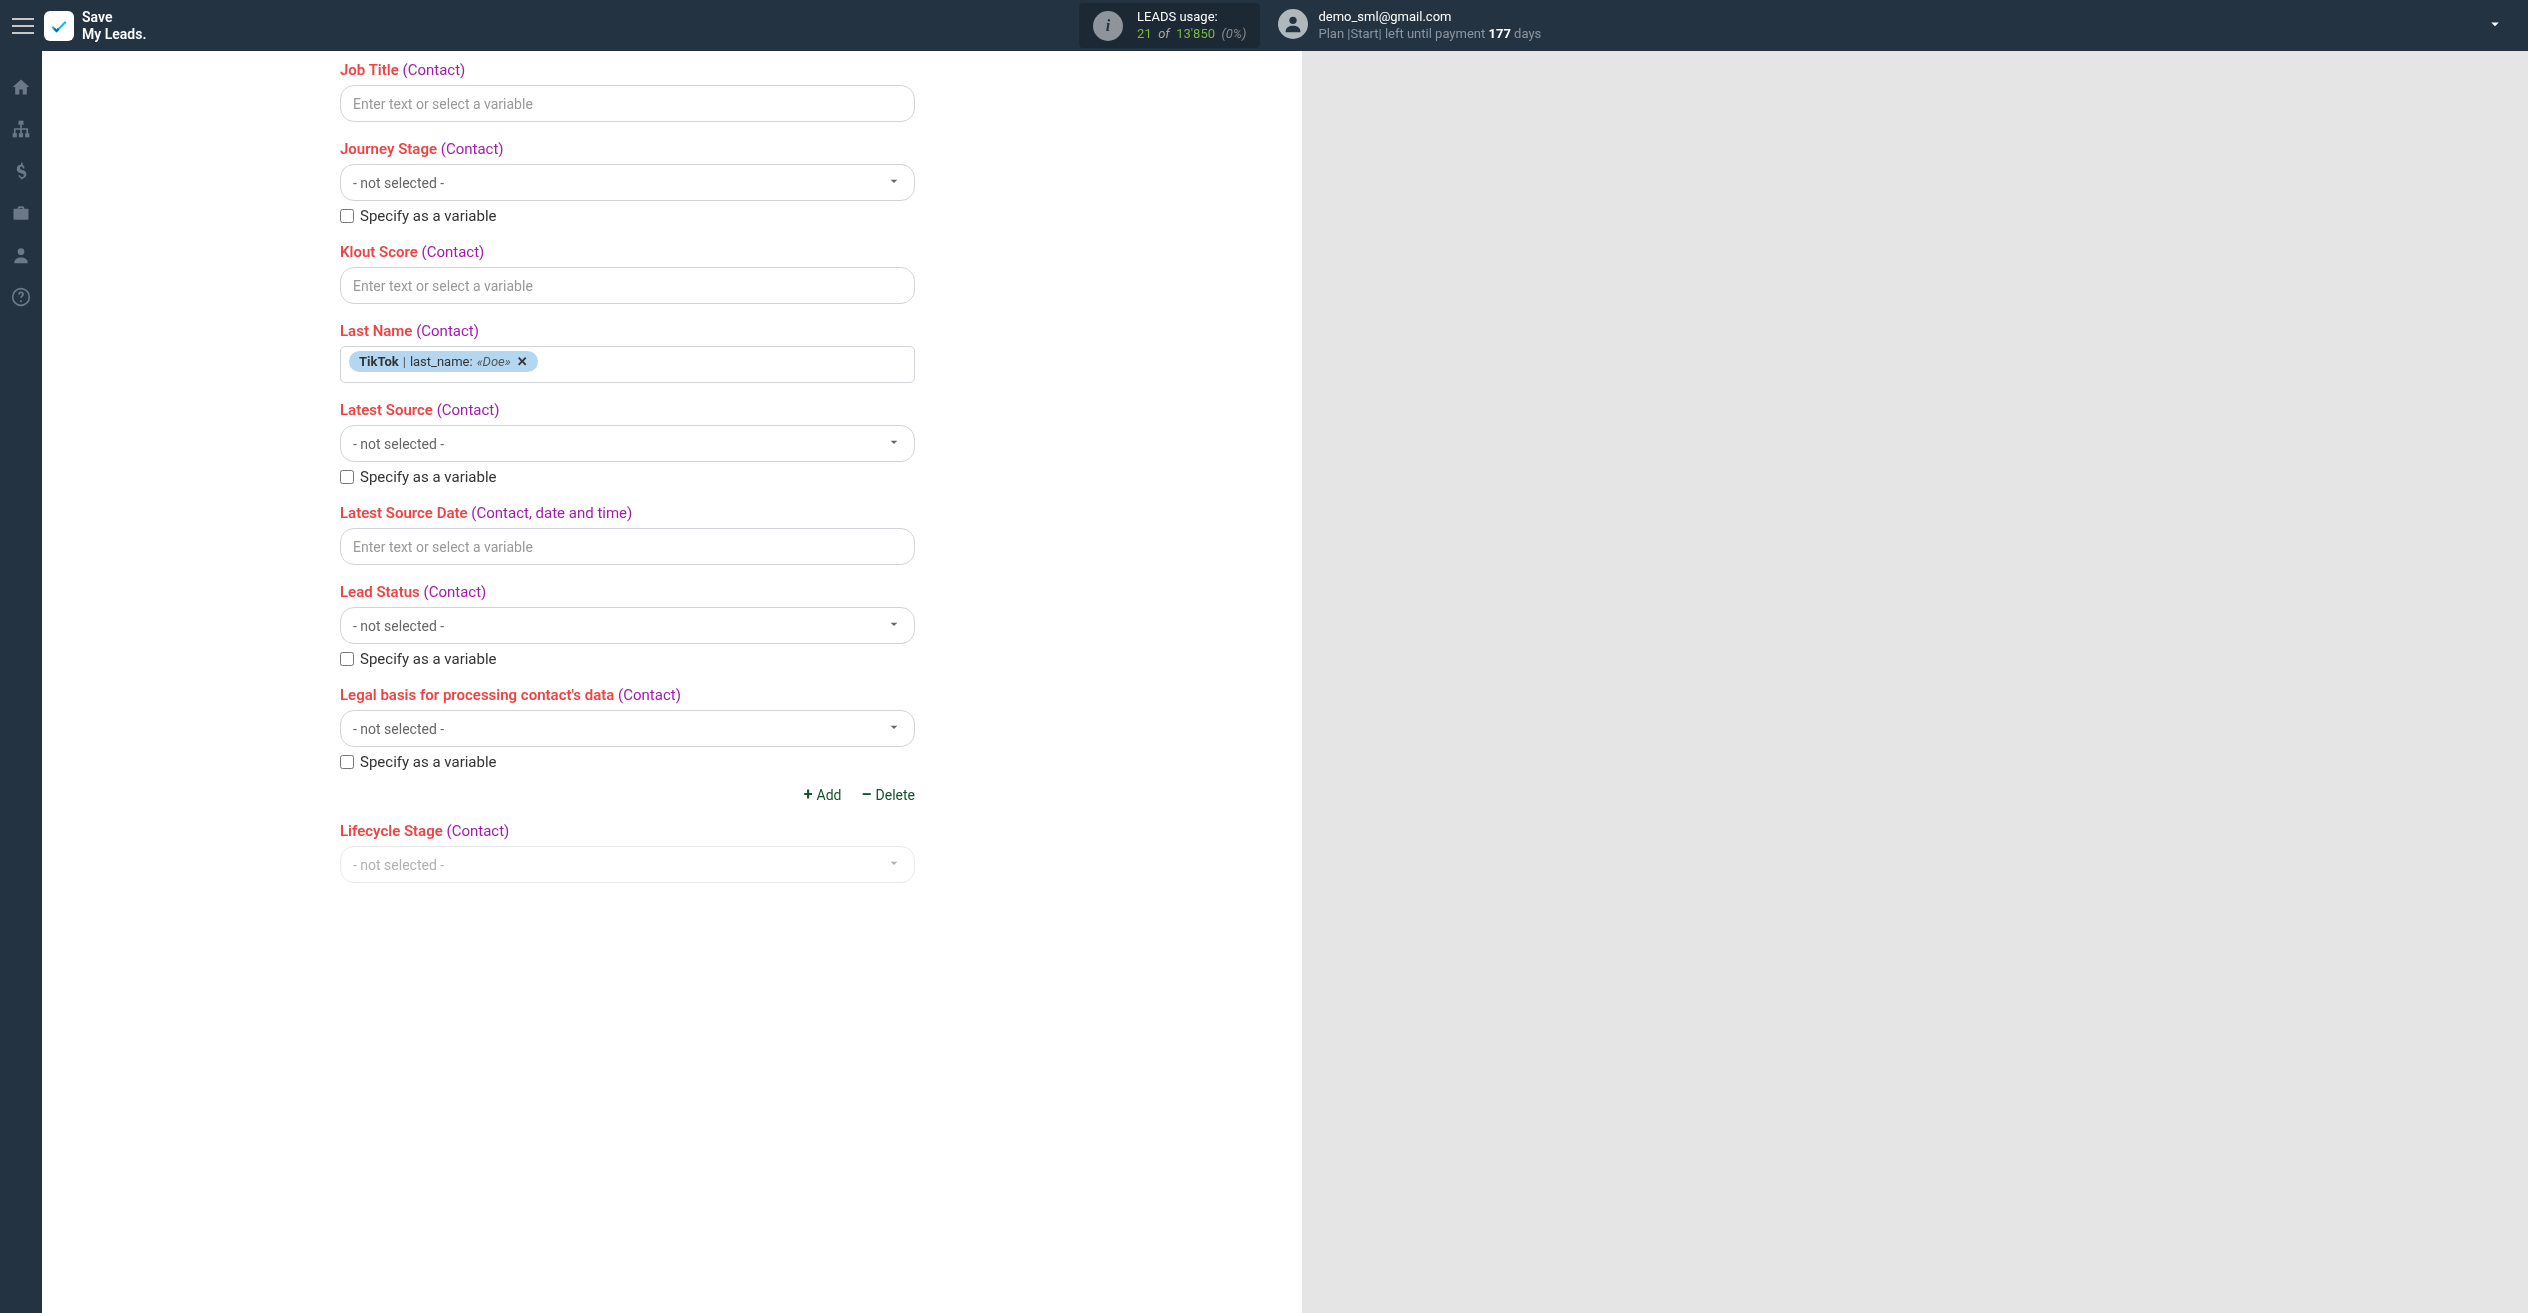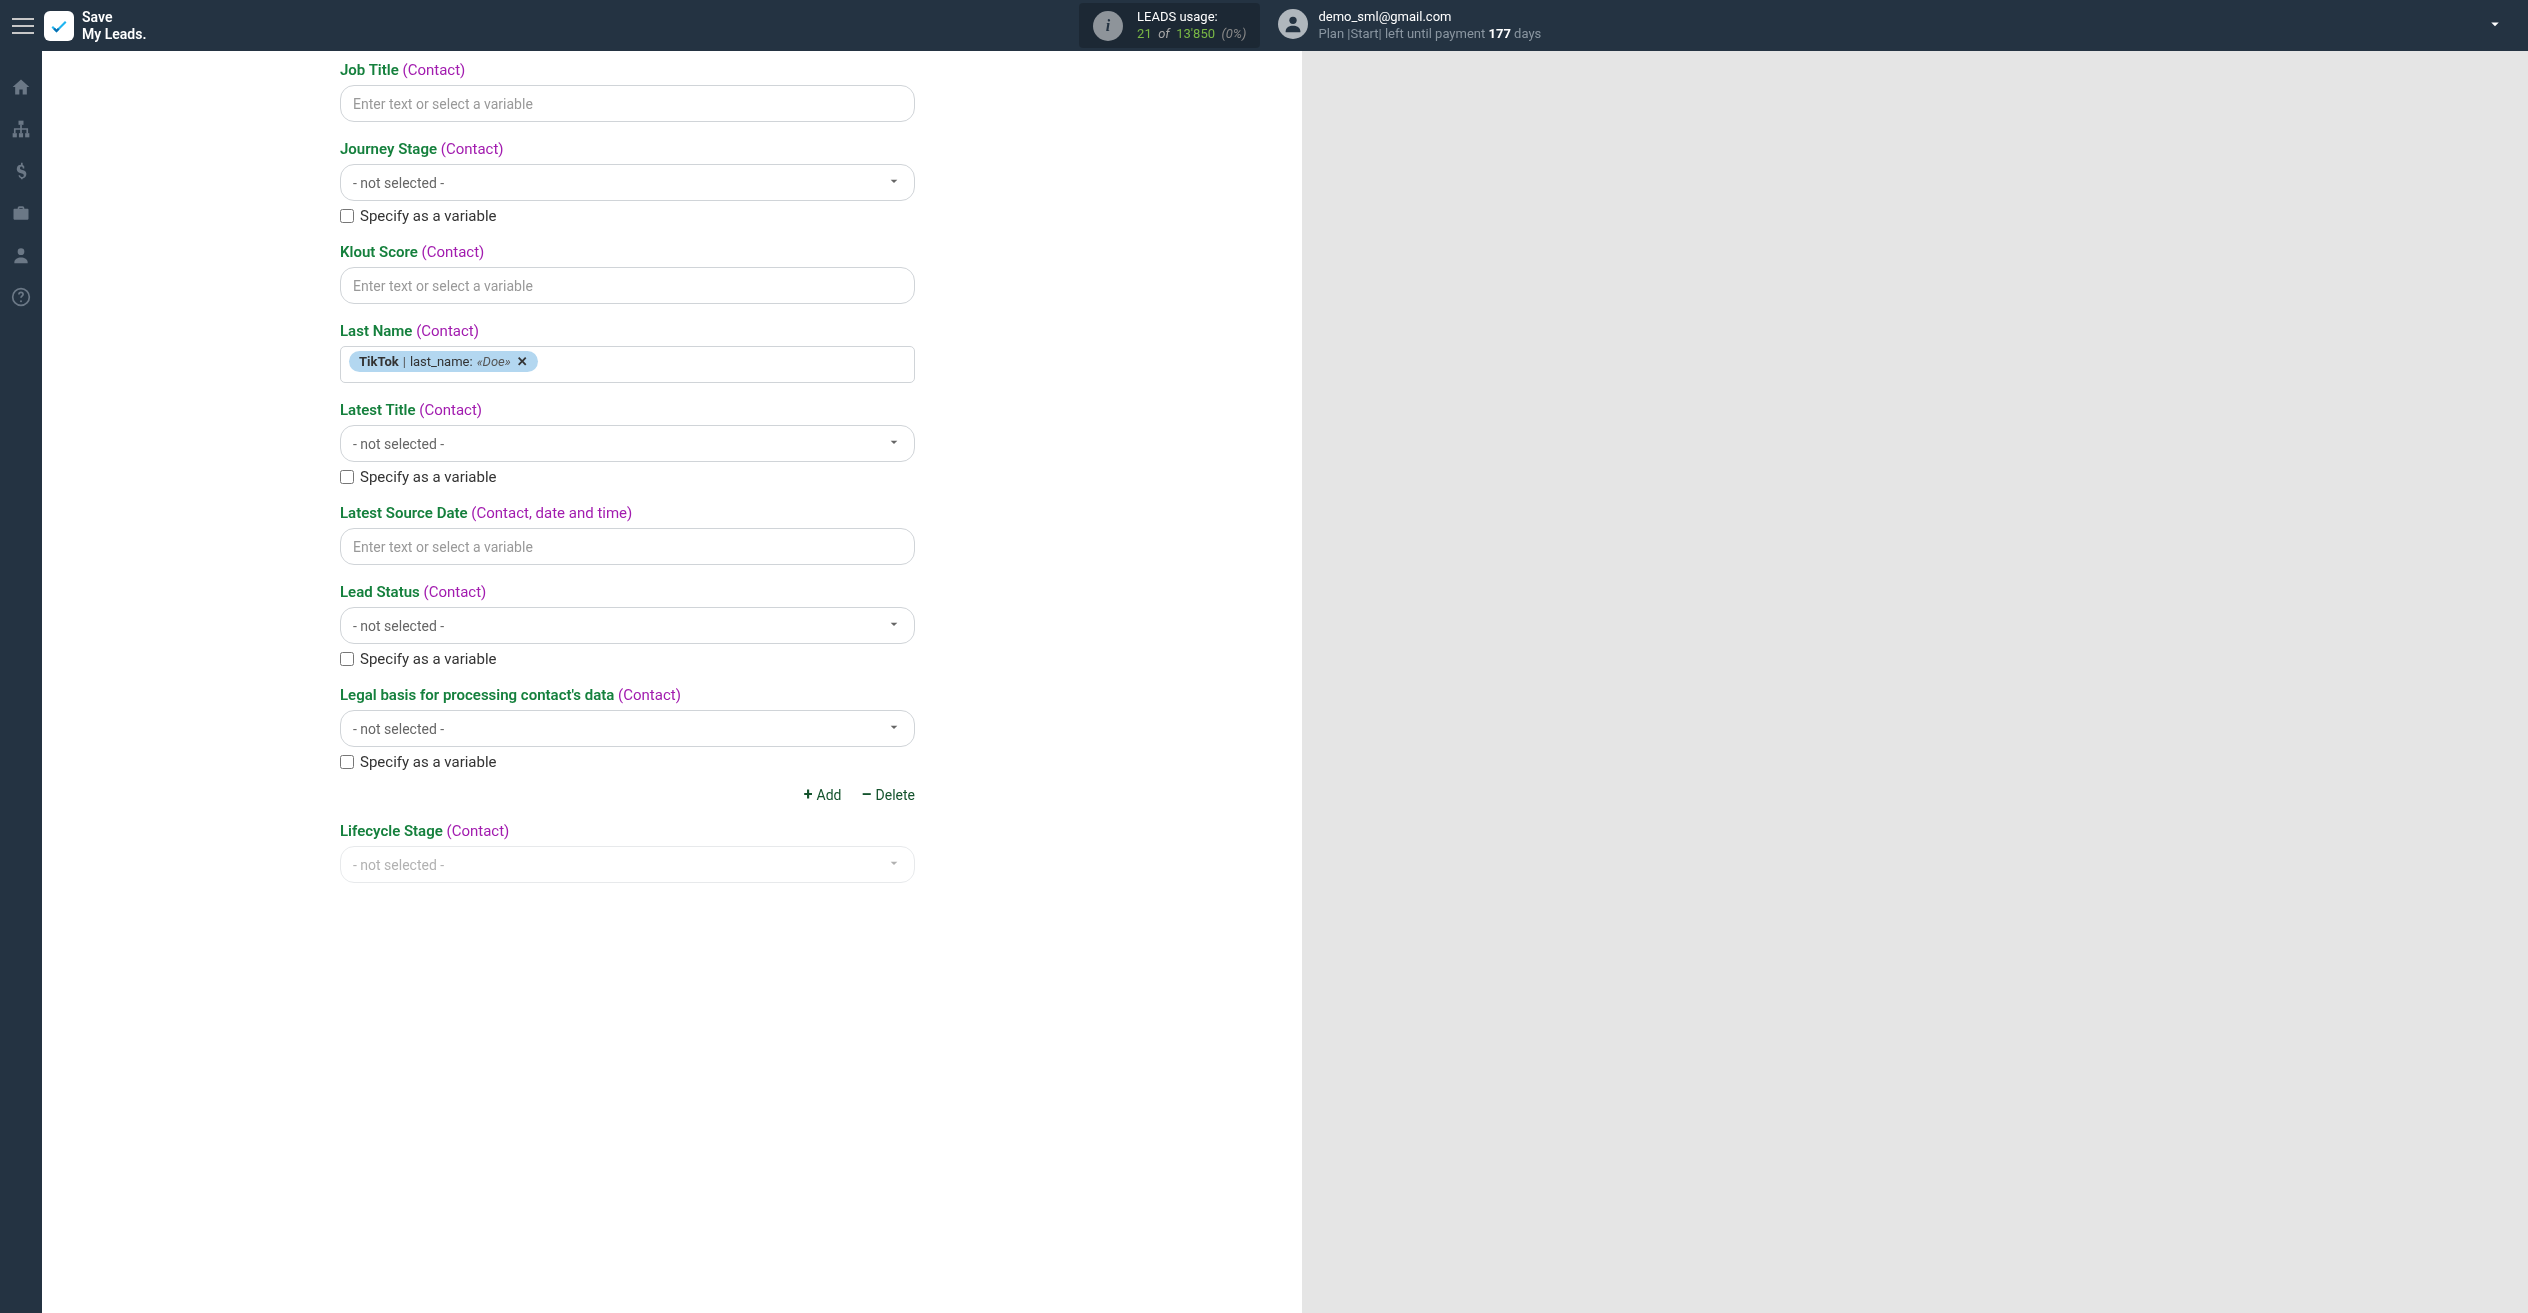--- a/index.html
+++ b/index.html
@@ -167,21 +167,21 @@
     .field-group {
       margin-bottom: 18px;
     }
     .field-label {
       font-size: 15px;
       color: #333;
       margin-bottom: 6px;
     }
     .field-label strong {
       font-weight: 600;
-      color: #15803d;
+      color: #ef4444;
     }
     .field-label .hint {
       color: #a21caf;
       font-weight: 400;
     }
     .text-input, .select-box {
       width: 575px;
       height: 37px;
       border: 1px solid #d0d4d8;
       border-radius: 14px;
@@ -392,21 +392,21 @@
           <span class="source">TikTok</span>
             <span class="sep"> | </span>
             <span class="field">last_name: </span>
             <span class="example">«Doe»</span>
           <span class="remove">✕</span>
         </span>
       </div>
     </div>
 
     <div class="field-group">
-      <div class="field-label"><strong>Latest Title</strong> <span class="hint">(Contact)</span></div>
+      <div class="field-label"><strong>Latest Source</strong> <span class="hint">(Contact)</span></div>
       <div class="select-box">
         <span class="value">- not selected -</span>
         <span class="chevron"><svg viewBox="0 0 24 24" width="16" height="16" fill="currentColor">
               <path d="M7 10l5 5 5-5z"></path>
             </svg></span>
       </div>
       <label class="checkbox-row">
         <input type="checkbox" style="">
         <span>Specify as a variable</span>
       </label>

